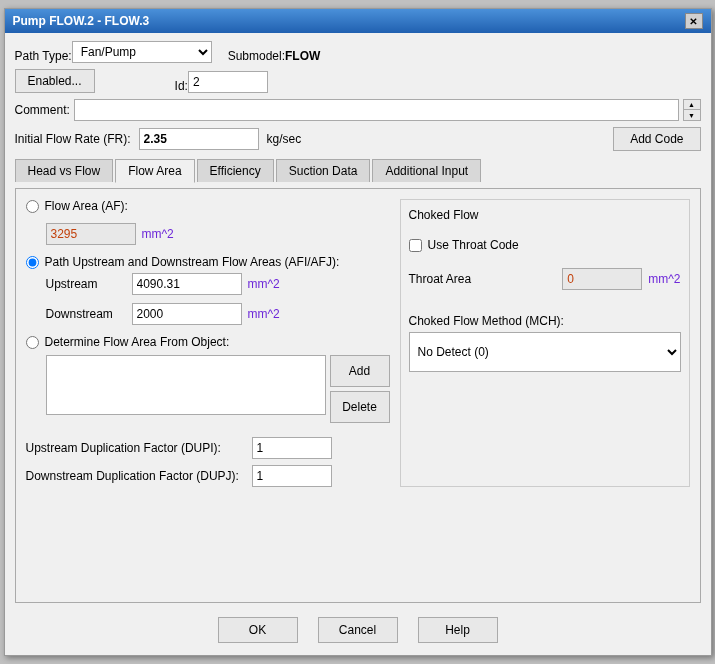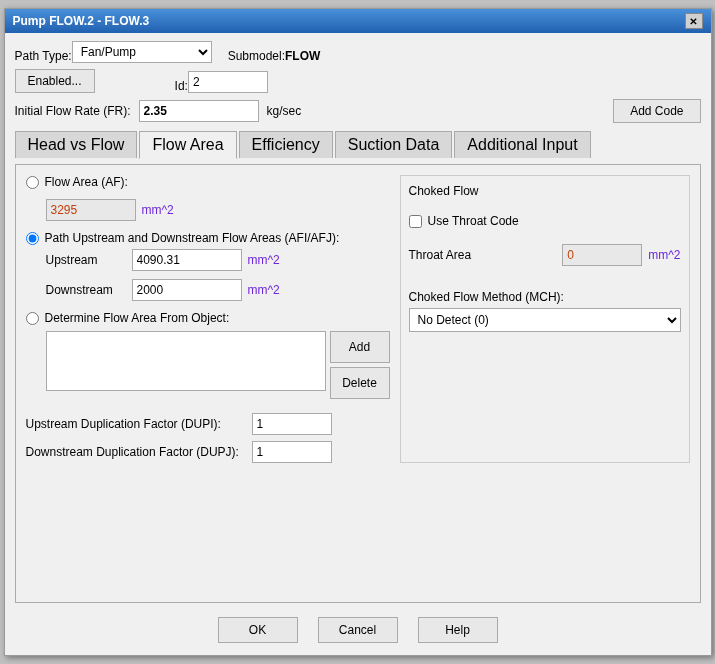--- a/index.html
+++ b/index.html
@@ -144,21 +144,21 @@
       display: flex;
       gap: 0;
       margin-top: 2px;
     }
     .tab {
       padding: 4px 12px;
       border: 1px solid #aaa;
       border-bottom: none;
       background: #d8d8d8;
       cursor: pointer;
-      font-size: 16px;
+      font-size: 12px;
       margin-right: 2px;
     }
     .tab.active {
       background: #f0f0f0;
       border-bottom: 1px solid #f0f0f0;
       margin-bottom: -1px;
       z-index: 1;
       position: relative;
     }
     .tab-content {
@@ -250,21 +250,21 @@
       border: 1px solid #aaa;
       background: #e8e8e8;
       padding: 2px 4px;
       height: 22px;
     }
     .choked-method-label {
       font-size: 12px;
     }
     .choked-select {
       width: 100%;
-      height: 24px;
+      height: 40px;
       border: 1px solid #aaa;
       background: white;
       font-size: 12px;
     }
     .object-listbox {
       width: 100%;
       height: 60px;
       border: 1px solid #aaa;
       background: white;
     }
@@ -357,20 +357,28 @@
       <span class="submodel-value">FLOW</span>
     </div>
 
     <div class="row">
       <button class="enabled-btn">Enabled...</button>
       <span style="width: 80px; display:inline-block;"></span>
       <label>Id:</label>
       <input type="text" class="id-input" value="2" style="">
     </div>
 
+    <div class="comment-row">
+      <label>Comment:</label>
+      <input type="text" class="comment-input" style="">
+      <div class="comment-spin">
+        <button class="spin-btn">▲</button>
+        <button class="spin-btn" style="border-bottom:none;">▼</button>
+      </div>
+    </div>
 
     <div class="flow-row">
       <label>Initial Flow Rate (FR):</label>
       <input type="text" class="flow-value" value="2.35" style="">
       <span>kg/sec</span>
       <button class="add-code-btn">Add Code</button>
     </div>
 
     <div class="tabs">
       <div class="tab">Head vs Flow</div>

